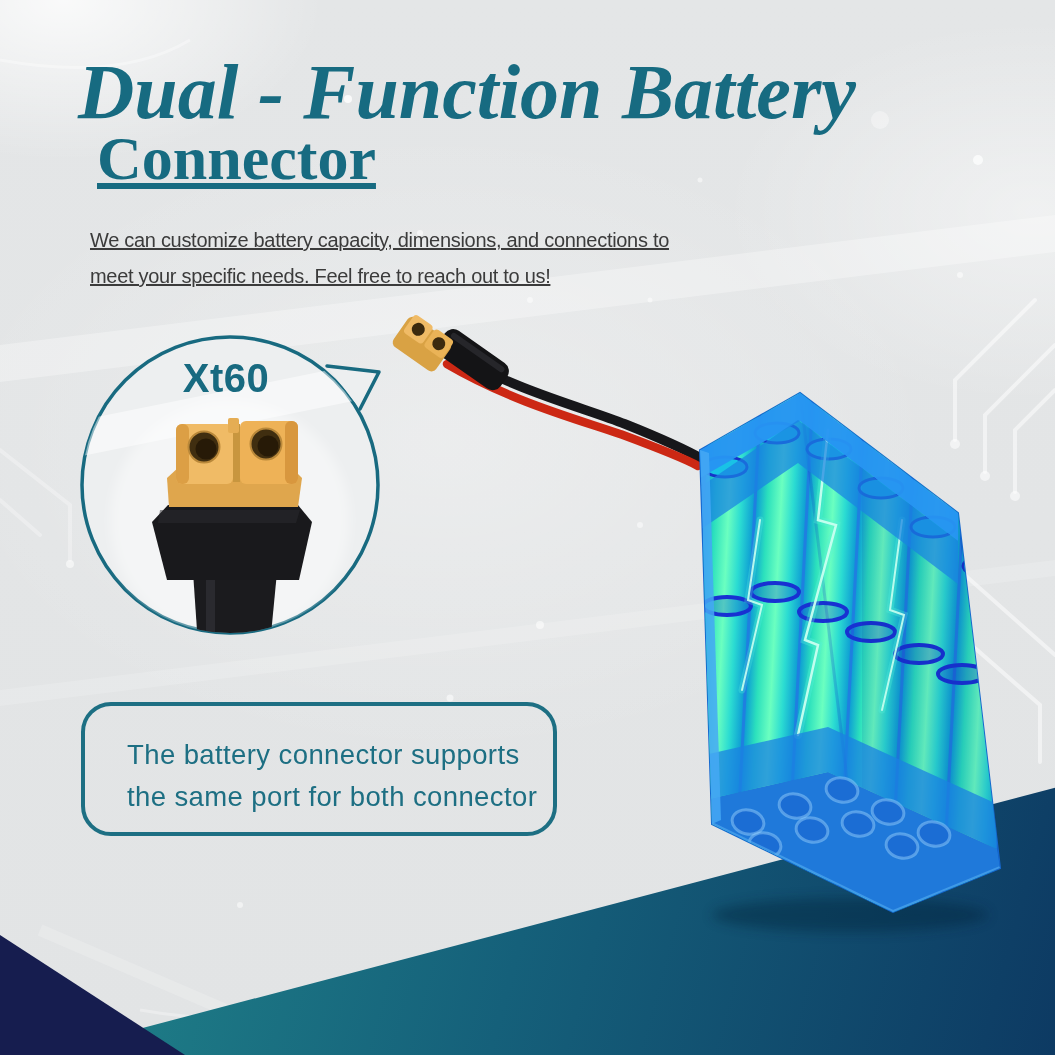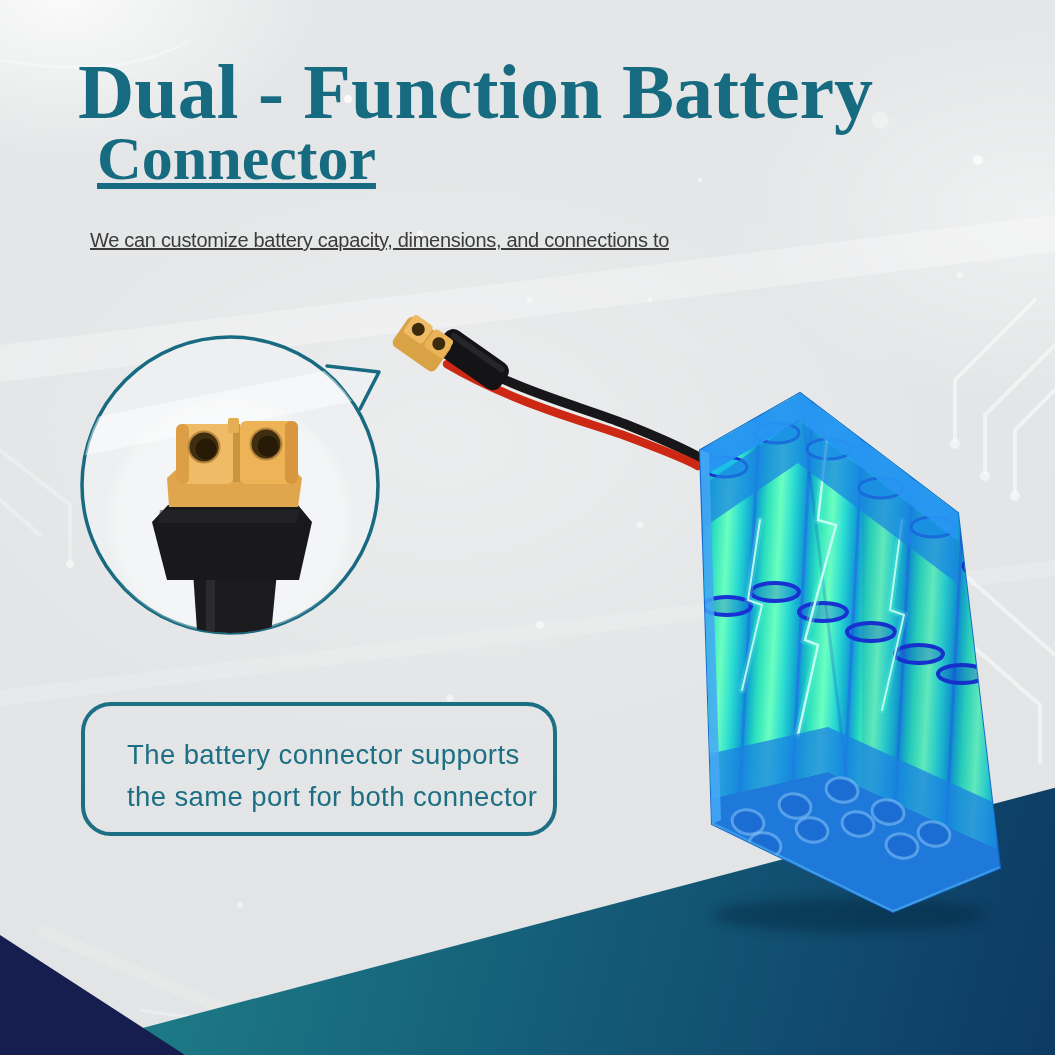--- a/index.html
+++ b/index.html
@@ -9,21 +9,21 @@
     background:
       radial-gradient(420px 260px at 6% 0%, rgba(255,255,255,.8), rgba(255,255,255,0) 62%),
       radial-gradient(520px 320px at 98% 20%, rgba(255,255,255,.45), rgba(255,255,255,0) 60%),
       radial-gradient(760px 480px at 42% 42%, rgba(255,255,255,.30), rgba(255,255,255,0) 66%),
       linear-gradient(#e4e6e7,#e2e4e5);
   }
   svg{position:absolute;left:0;top:0;}
   .title-line1{
     position:absolute;left:78px;top:53px;line-height:1;
     font-family:"Liberation Serif",serif;font-weight:700;
-    font-size:78px;color:#176b81;letter-spacing:0px;white-space:nowrap;
+    font-size:78px;color:#176b81;letter-spacing:0px;white-space:nowrap;font-style:italic;
   }
   .title-line2{
     position:absolute;left:97px;top:127px;line-height:1;
     font-family:"Liberation Serif",serif;font-weight:700;
     font-size:62px;color:#176b81;white-space:nowrap;text-decoration:underline;
   }
   .subtitle{
     position:absolute;left:90px;top:222px;
     font-size:20px;line-height:36px;color:#3b3b3b;letter-spacing:-.3px;text-decoration:underline;
   }
@@ -233,21 +233,23 @@
       <polygon points="327,366 379,372 360,409" fill="#edeff0"></polygon>
       <path d="M 327,366 L 379,372 L 360,409" fill="none" stroke="#186a80" stroke-width="3.5" stroke-linecap="round" stroke-linejoin="round"></path>
     </g>
   </svg>
 
   <div class="title-line1">Dual - Function Battery</div>
   <div class="title-line2">Connector</div>
 
   <div class="subtitle">
     <div>We can customize battery capacity, dimensions, and connections to</div>
+    <div>meet your specific needs. Feel free to reach out to us!</div>
   </div>
 
+  <div class="callout-label">Xt60</div>
 
   <div class="info-box">
     <div>The battery connector supports</div>
     <div>the same port for both connector</div>
   </div>
 
 </div>
 
 </body></html>

